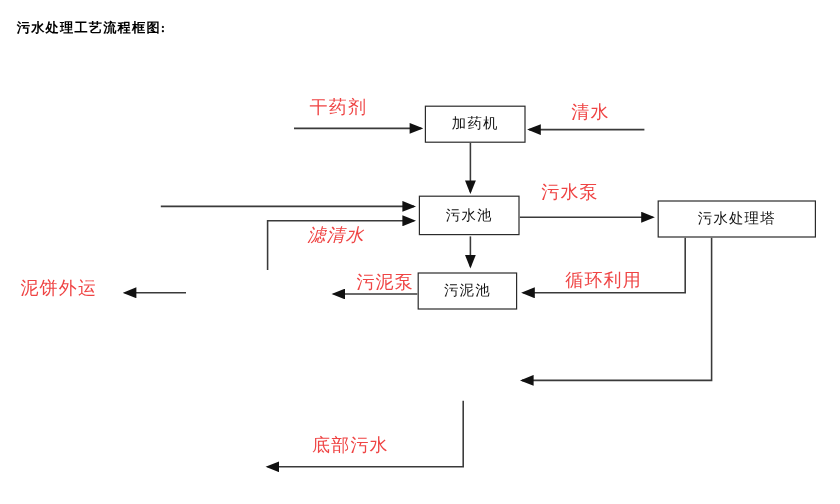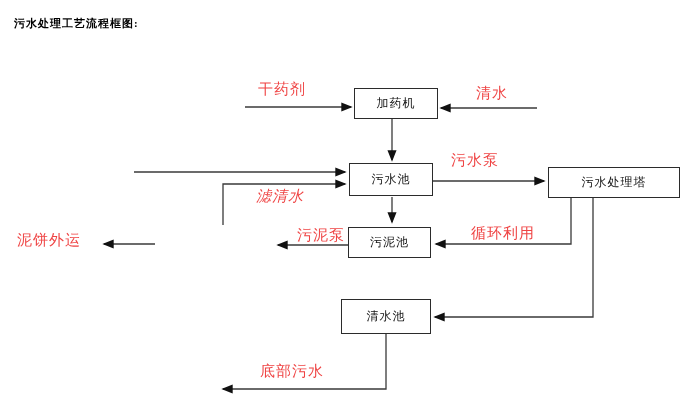--- a/index.html
+++ b/index.html
@@ -75,23 +75,20 @@
   </div>
   <div class="node n-sewage">
     <span>污水池</span>
   </div>
   <div class="node n-tower">
     <span>污水处理塔</span>
   </div>
   <div class="node n-sludge">
     <span>污泥池</span>
   </div>
-  <div class="node n-clear">
-    <span>清水池</span>
-  </div>
 
   <div class="flow-label l-dry">干药剂</div>
   <div class="flow-label l-cw">清水</div>
   <div class="flow-label l-spump">污水泵</div>
   <div class="flow-label l-filtered">滤清水</div>
   <div class="flow-label l-slpump">污泥泵</div>
   <div class="flow-label l-mudcake">泥饼外运</div>
   <div class="flow-label l-bottom">循环利用</div>
   <div class="flow-label l-recycle">底部污水</div>
 

